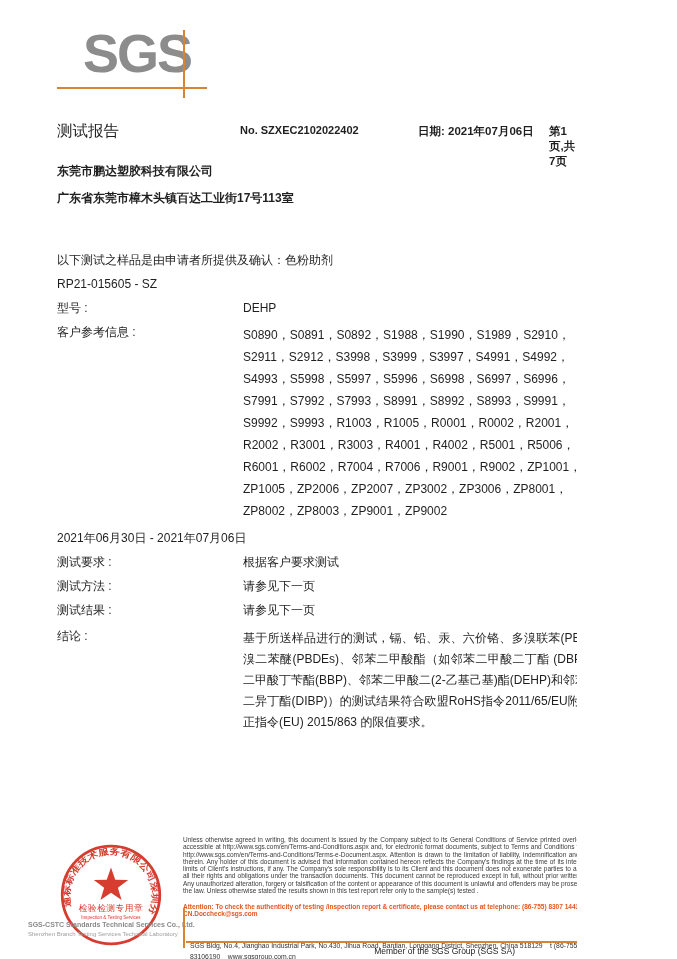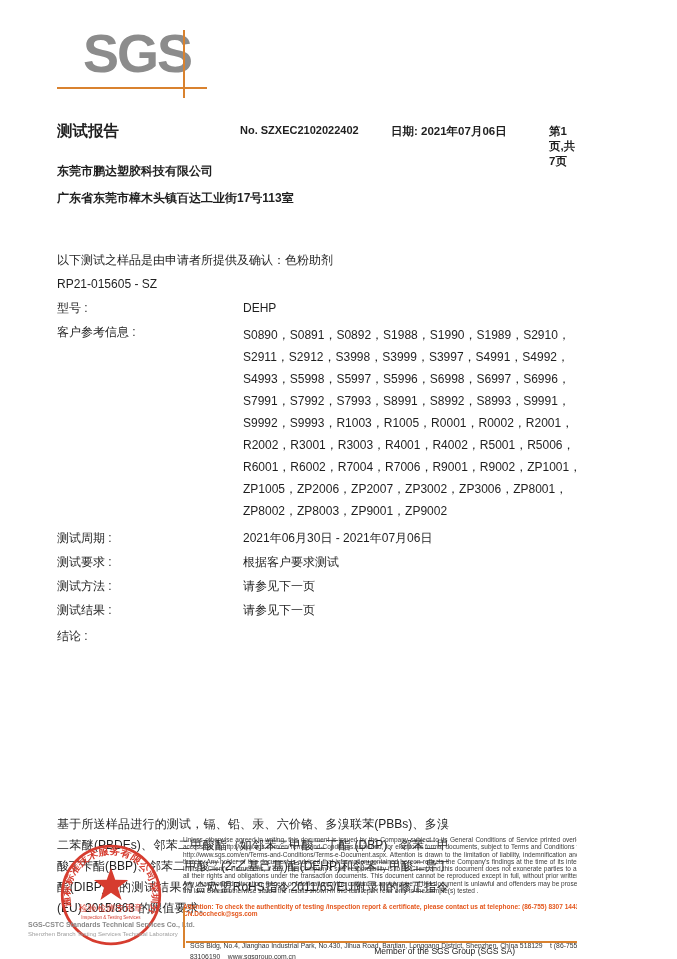--- a/index.html
+++ b/index.html
@@ -6,37 +6,37 @@
   .doc{position:relative;width:577px;height:959px;background:#ffffff;overflow:hidden;
        font-family:"Liberation Sans","DejaVu Sans",sans-serif;color:#1f1f1f;}
 
   
   .logo-text{position:absolute;left:83px;top:26px;font-size:54px;font-weight:bold;
              color:#8c8c8c;letter-spacing:-2px;line-height:1;}
   .logo-hline{position:absolute;left:57px;top:87px;width:150px;height:2px;background:#d9822f;}
   .logo-vline{position:absolute;left:183px;top:30px;width:2px;height:68px;background:#d9822f;}
 
   
-  .report-title{position:absolute;left:57px;top:121px;font-size:15.5px;font-weight:bold;}
+  .report-title{position:absolute;left:57px;top:121px;font-size:15.5px;font-weight:normal;}
   .report-no{position:absolute;left:240px;top:124px;font-size:11px;font-weight:bold;}
-  .report-date{position:absolute;left:391px;top:124px;font-size:11.5px;font-weight:bold;}
+  .report-date{position:absolute;left:418px;top:124px;font-size:11.5px;font-weight:bold;}
   .report-pages{position:absolute;left:549px;top:124px;font-size:11.5px;font-weight:bold;}
 
   
   .client-name{position:absolute;left:57px;top:163px;font-size:12px;font-weight:bold;}
   .client-address{position:absolute;left:57px;top:190px;font-size:12px;font-weight:bold;}
 
   
   .sample-intro{position:absolute;left:57px;top:252px;font-size:12px;}
   .fields{position:absolute;left:57px;top:276px;width:566px;}
   .field{display:flex;margin-bottom:8px;line-height:16px;font-size:12px;align-items:flex-start;}
   .field-label{flex:0 0 186px;}
   .field-value{flex:1;white-space:pre-line;}
   .field.list .field-value{line-height:22px;}
-  .field.conclusion{margin-top:10px;flex-direction:column;}
+  .field.conclusion{margin-top:10px;}
   .field.conclusion .field-value{line-height:21px;text-align:justify;max-width:392px;white-space:normal;}
   .field.gap{margin-top:5px;justify-content:center;}
 
   
   .legal{position:absolute;left:183px;top:836px;width:474px;font-size:6.5px;line-height:7.3px;
          text-align:justify;color:#3a3a3a;}
   .attention{position:absolute;left:183px;top:903px;width:474px;font-size:6.5px;line-height:7.3px;
              font-weight:bold;color:#e4571d;}
   .addr-block{position:absolute;left:190px;top:918px;width:467px;font-size:6.8px;line-height:11px;
               color:#333;white-space:pre-wrap;}
@@ -83,21 +83,20 @@
 S2911，S2912，S3998，S3999，S3997，S4991，S4992，
 S4993，S5998，S5997，S5996，S6998，S6997，S6996，
 S7991，S7992，S7993，S8991，S8992，S8993，S9991，
 S9992，S9993，R1003，R1005，R0001，R0002，R2001，
 R2002，R3001，R3003，R4001，R4002，R5001，R5006，
 R6001，R6002，R7004，R7006，R9001，R9002，ZP1001，
 ZP1005，ZP2006，ZP2007，ZP3002，ZP3006，ZP8001，
 ZP8002，ZP8003，ZP9001，ZP9002</div>
     </div>
     <div class="field">
-      <div class="field-label">测试周期 :</div>
       <div class="field-value">2021年06月30日 - 2021年07月06日</div>
     </div>
     <div class="field">
       <div class="field-label">测试要求 :</div>
       <div class="field-value">根据客户要求测试</div>
     </div>
     <div class="field">
       <div class="field-label">测试方法 :</div>
       <div class="field-value">请参见下一页</div>
     </div>

